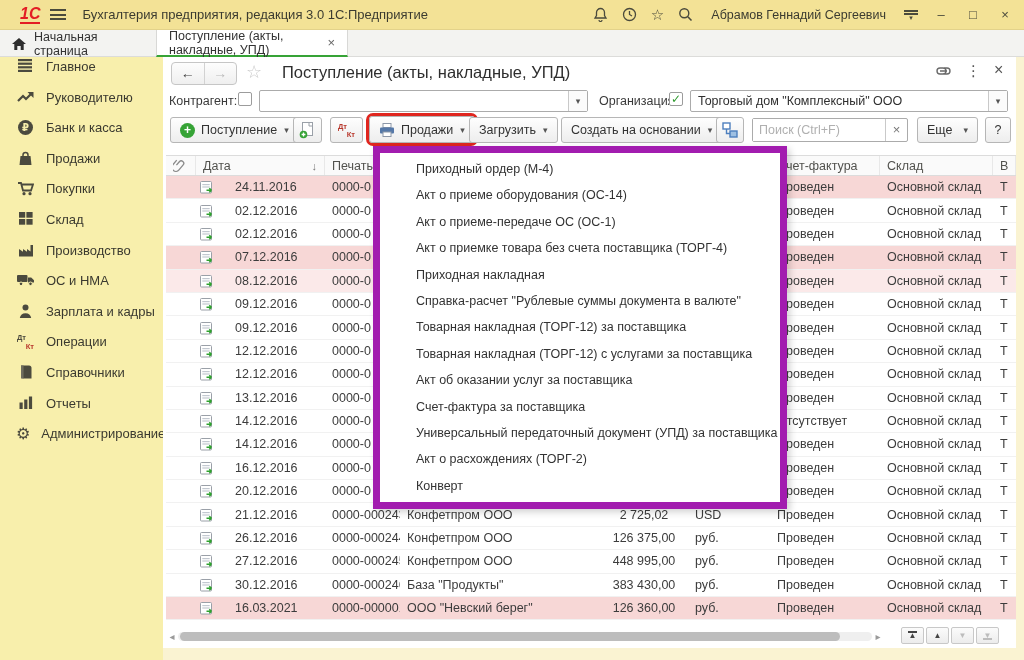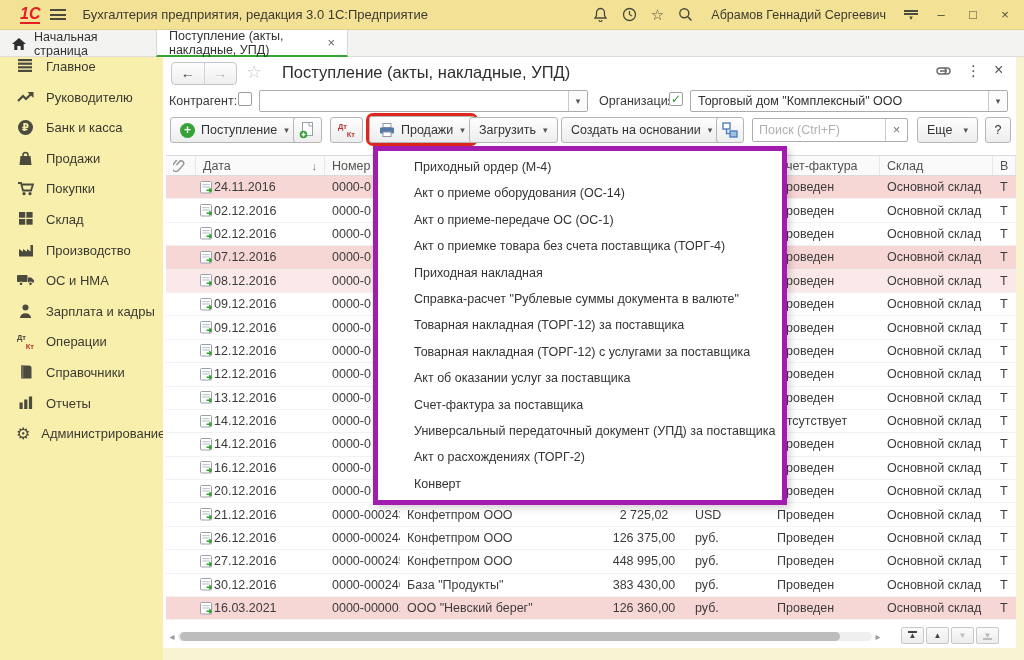--- a/index.html
+++ b/index.html
@@ -64,37 +64,37 @@
   .search .clear{width:22px;border-left:1px solid #c9c9c9;color:#777;text-align:center;line-height:22px;font-size:13px}
   
   .grid{position:absolute;left:3px;top:98px;width:850px}
   .trow,.thead{display:grid;grid-template-columns:30px 129px 75px 200px 88px 82px 110px 113px 23px;align-items:center}
   .thead{height:21px;background:#fafafa;border:1px solid #dcdcdc;border-width:1px 0;color:#52524e}
   .thead .c{height:100%;display:flex;align-items:center;border-right:1px solid #e8e8e8;padding:0 7px;overflow:hidden;white-space:nowrap}
   .trow{height:23.4px;border-bottom:1px solid #f1f1f1}
   .trow .c{padding:0 7px;overflow:hidden;white-space:nowrap;font-size:12.5px;color:#3c3c3c}
   .trow.pink{background:#f7d7d6}
   .trow.lightpink{background:#fbe9e9}
-  .c-date{display:flex;align-items:center;gap:0;padding-left:4px !important}
+  .c-date{display:flex;align-items:flex-end;gap:21px;padding-left:4px !important}
   .c-num{padding-left:7px}
   .c-sum{text-align:center;justify-self:stretch}
   .inv-red{color:#d0342c}
   .sort{margin-left:auto;color:#777;font-size:11px}
   
   .hscroll{position:absolute;left:3px;top:570px;width:850px;height:18px;display:flex;align-items:center}
   .sarrow{color:#9a9a9a;font-size:10px;width:12px;text-align:center}
   .track{position:relative;height:9px;width:694px;background:#efefef;border-radius:5px}
   .thumb{position:absolute;left:2px;top:0;width:660px;height:9px;background:#bdbdbd;border-radius:5px}
   .vnav{position:absolute;left:738px;top:570px;display:flex;gap:2px}
   .navb{width:23px;height:17px;border:1px solid #c8c8c8;background:linear-gradient(#fbfbfb,#ececec);border-radius:2px;font-size:8px;text-align:center;line-height:15px;color:#444;position:relative}
   .navb.dis{color:#bcbcbc}
   .navb .bar{position:absolute;left:6px;right:6px;height:1.6px;background:currentColor}
   .navb .bar.t{top:3px}.navb .bar.b{bottom:3px}
   
-  .pmenu{position:absolute;left:210px;top:89px;width:414px;background:#fff;border:5px solid #a21caf;box-shadow:3px 3px 7px rgba(0,0,0,.18);padding:3px 0;z-index:6}
+  .pmenu{position:absolute;left:210px;top:89px;width:414px;background:#fff;border:7px solid #a21caf;box-shadow:3px 3px 7px rgba(0,0,0,.18);padding:3px 0;z-index:6}
   .mi{height:26.4px;line-height:26.4px;padding-left:36px;font-size:12.5px;color:#333;white-space:nowrap;overflow:hidden}
   .mi.hl{background:#ffc61e;border:3px solid #e0261f;border-radius:3px;line-height:20px}
 </style>
 </head>
 <body>
 
 <div class="titlebar">
   <span class="logo">1С</span>
   <span class="burger"></span>
   <span class="apptitle">Бухгалтерия предприятия, редакция 3.0 1С:Предприятие</span>
@@ -377,21 +377,21 @@
       <div class="thead">
         <span class="c">
           <svg width="12" height="14" viewBox="0 0 12 14">
               <path d="M3.5 8 V3.5 a2.5 2.5 0 0 1 5 0 V10 a4 4 0 0 1-8 0 V4" fill="none" stroke="#8a8a8a" stroke-width="1.3" transform="rotate(40 6 7)"></path>
             </svg>
         </span>
         <span class="c">
           <span>Дата</span>
           <span class="sort">↓</span>
         </span>
-        <span class="c">Номер</span>
+        <span class="c">Печать</span>
         <span class="c"></span>
         <span class="c"></span>
         <span class="c"></span>
         <span class="c">Счет-фактура</span>
         <span class="c">Склад</span>
         <span class="c">В</span>
       </div>
       <div id="tbody">
   <div class="trow pink">
     <span class="c"></span>

